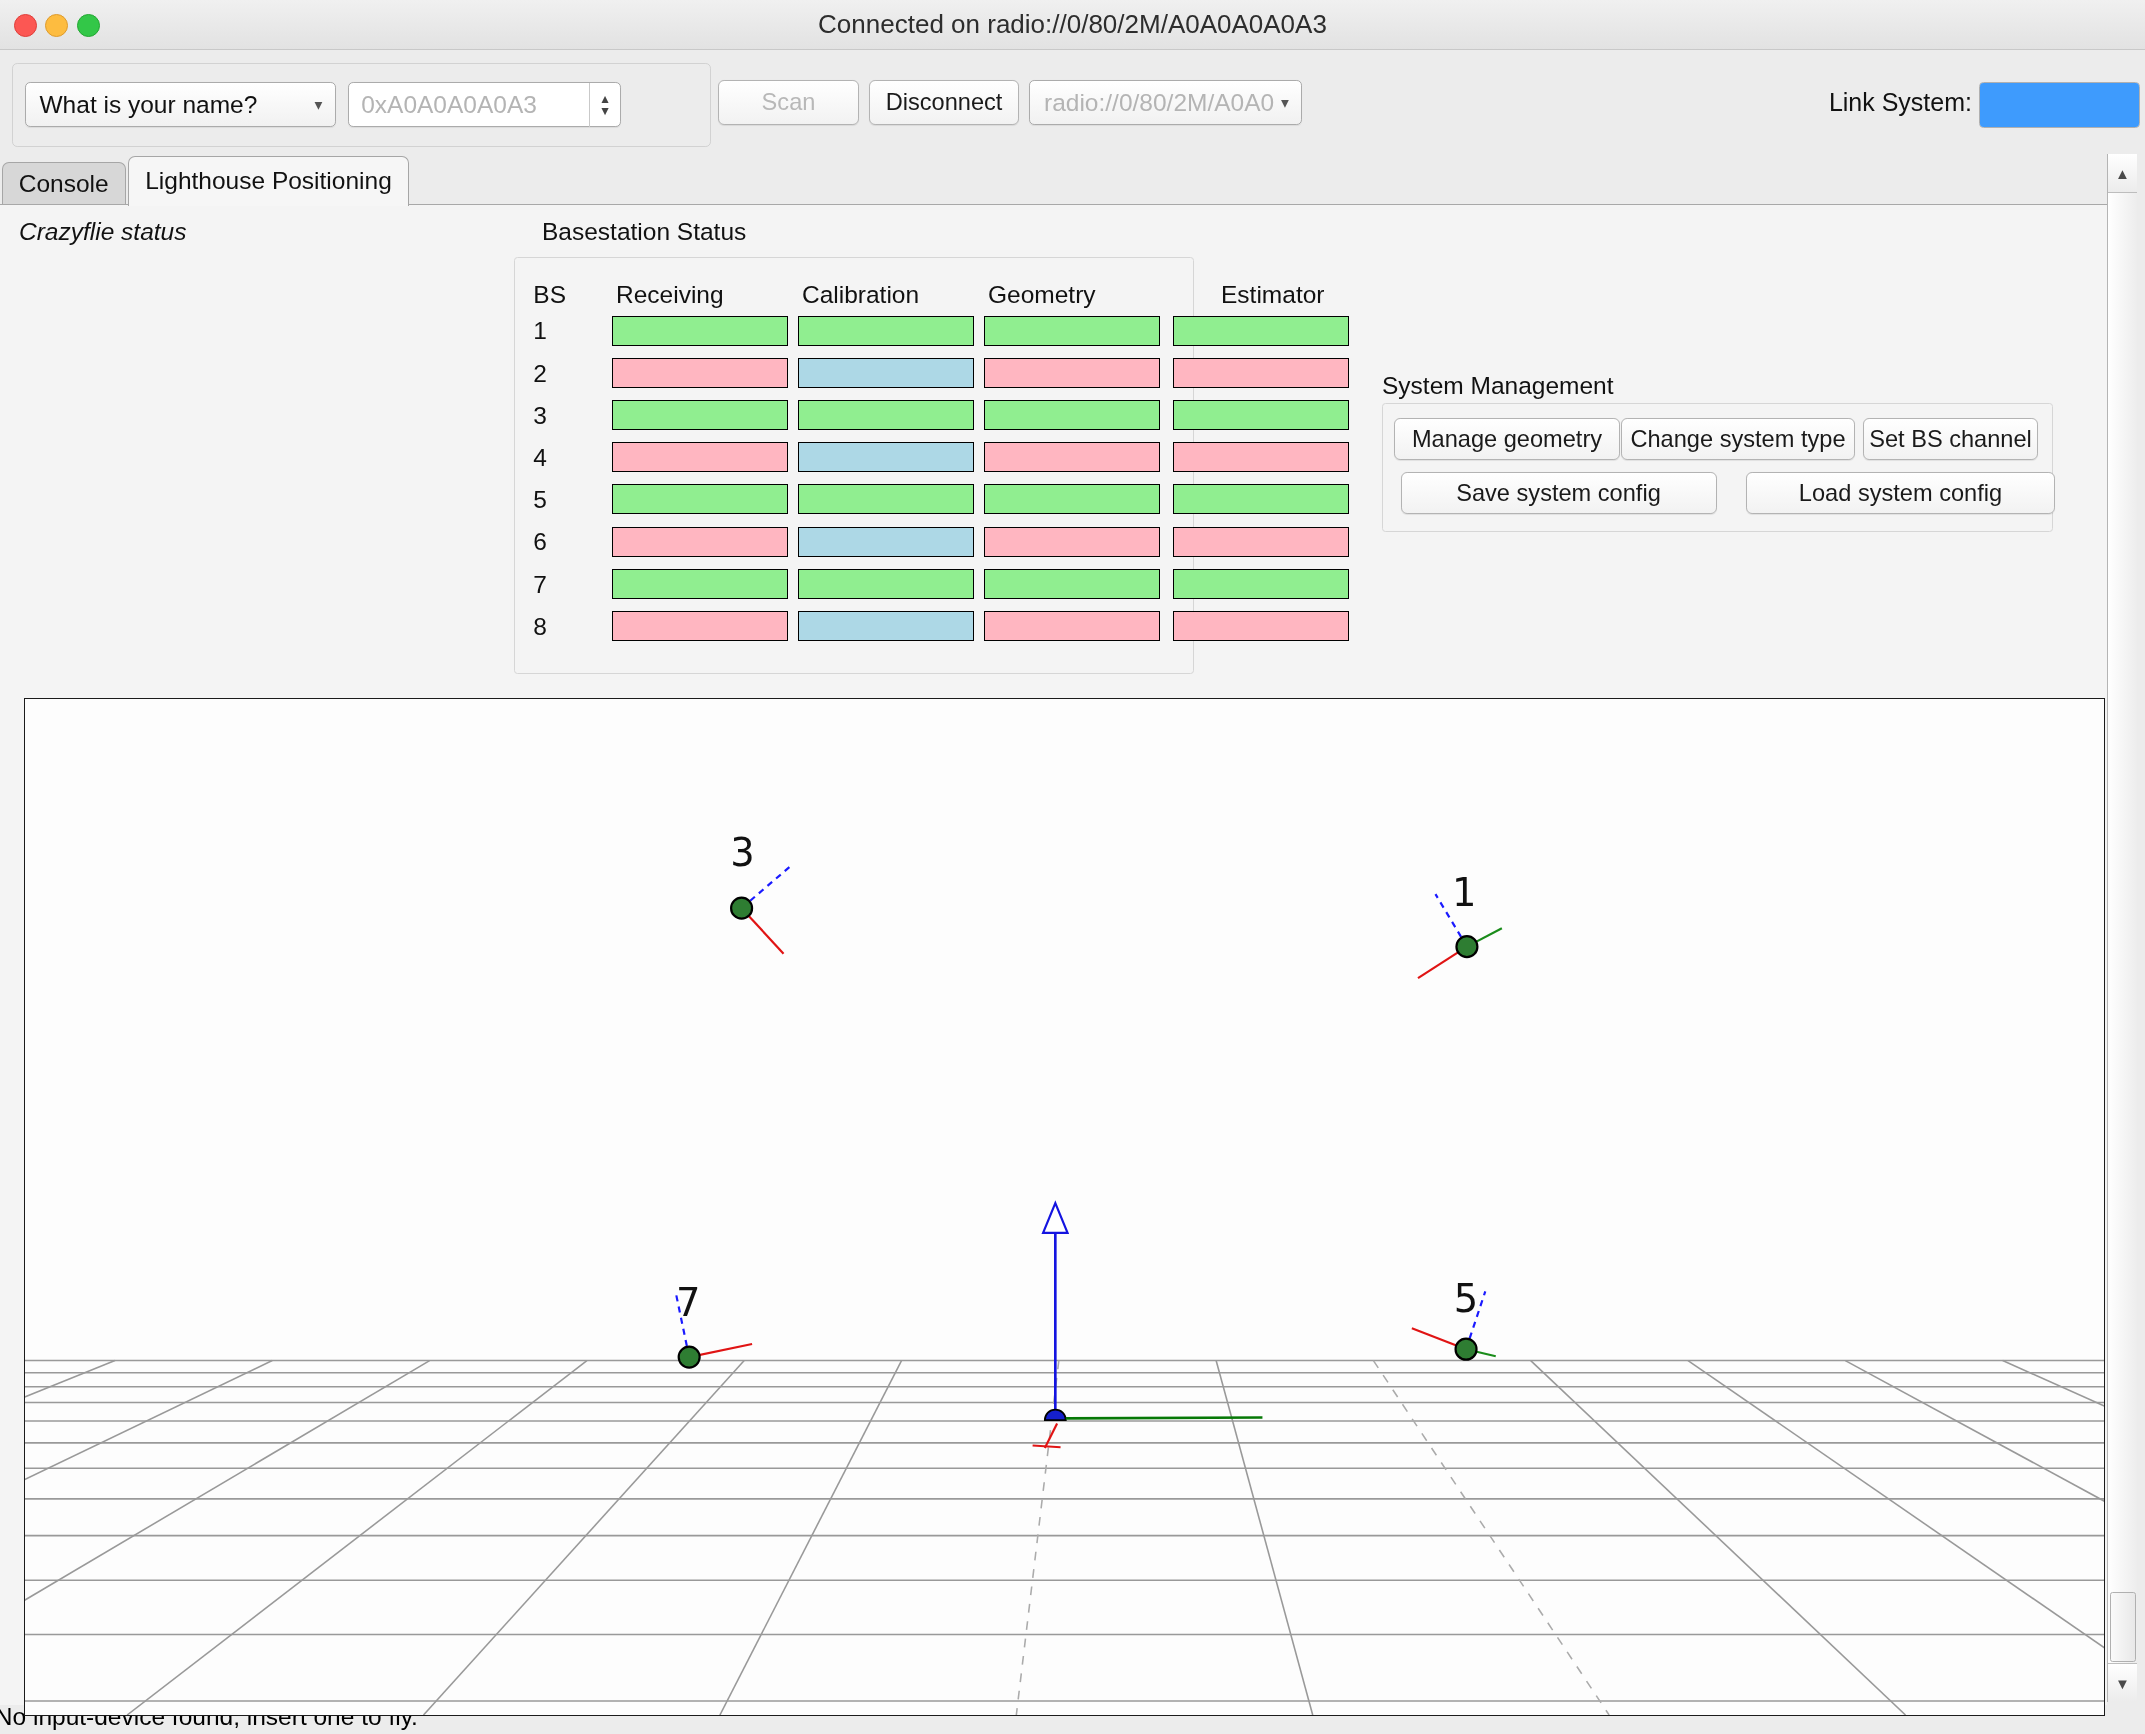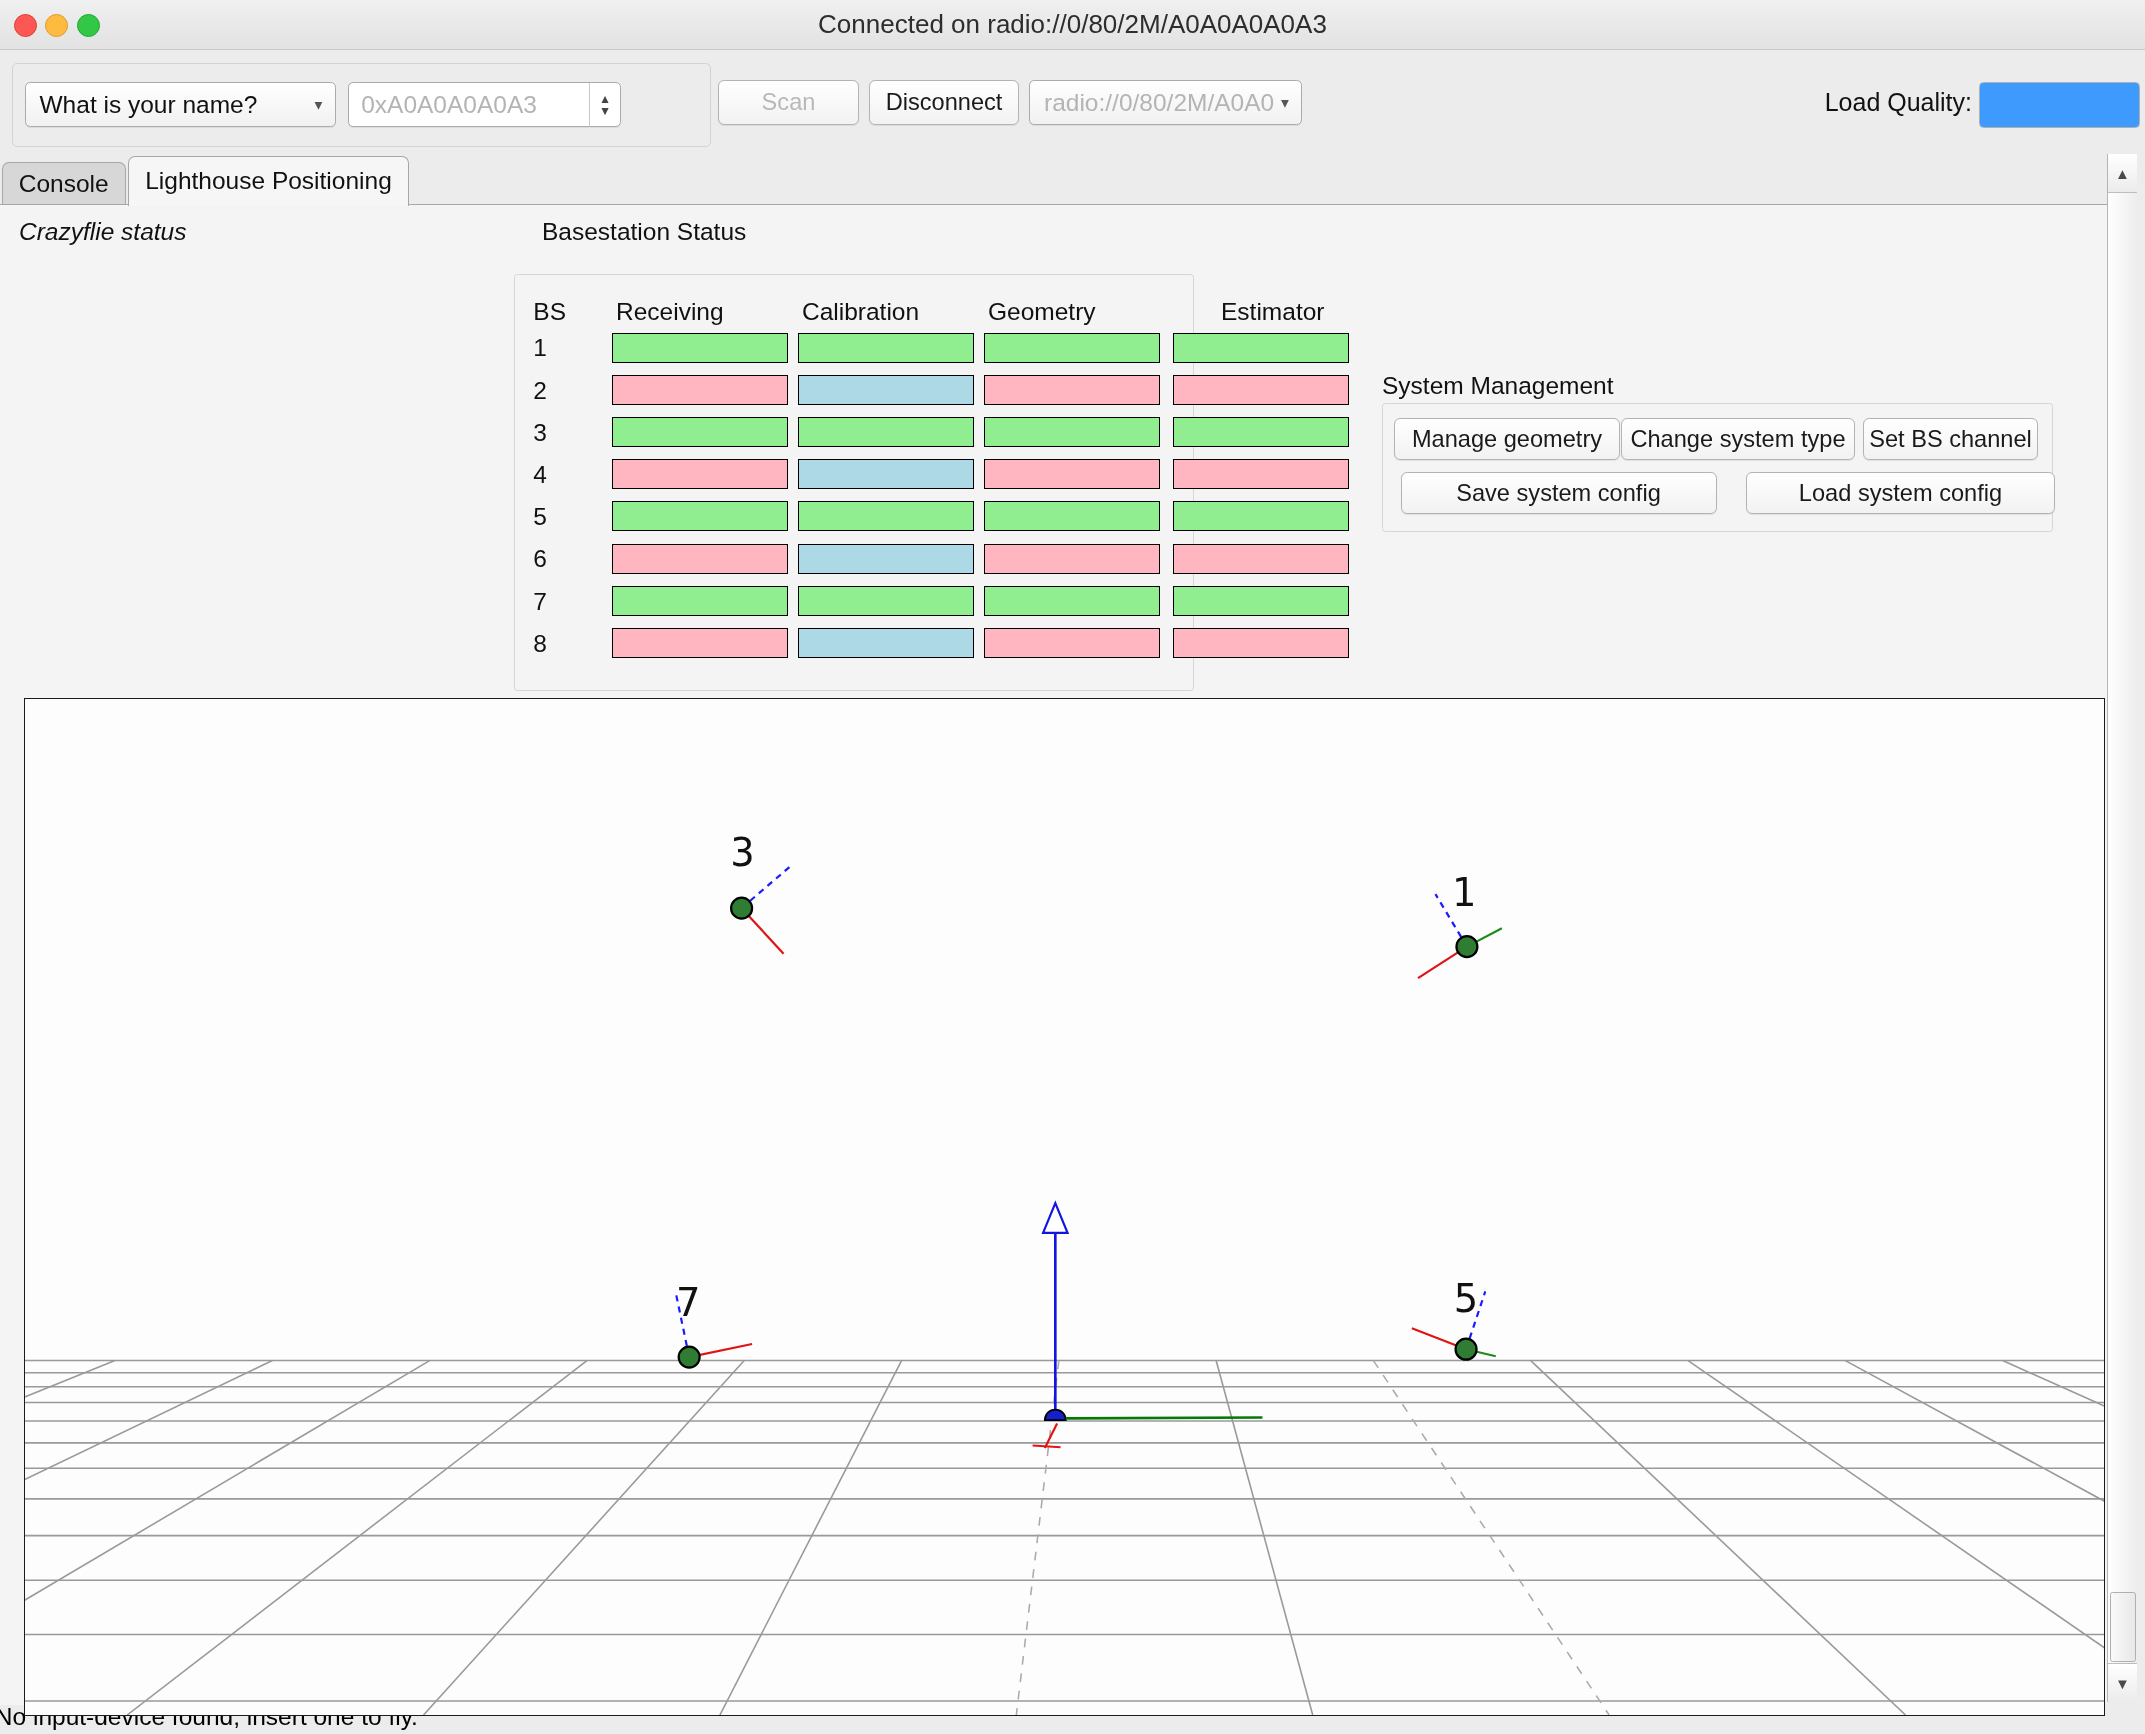--- a/index.html
+++ b/index.html
@@ -35,21 +35,21 @@
   .tab{position:absolute;box-sizing:border-box;border:0.9px solid #a6a6a6;border-bottom:none;border-radius:7px 7px 0 0;font-size:24.5px;color:#111;display:flex;align-items:center;justify-content:center;}
   .tab.inactive{top:7.9px;height:43px;background:#d7d7d7;}
   .tab.active{top:1.7px;height:50px;background:#f6f6f6;z-index:3;}
 
   
   .pane{position:absolute;left:0;top:204px;width:2107px;height:1500px;background:#f4f4f4;border-top:0.9px solid #a8a8a8;z-index:1;}
   .heading{position:absolute;font-size:24.5px;color:#111;}
   .panel{position:absolute;border:0.9px solid #d6d6d6;border-radius:3.5px;box-sizing:border-box;}
   .cf-box{left:19px;top:53px;width:486px;height:138px;}
   .cf-line{position:absolute;font-size:24.5px;color:#111;white-space:pre;}
-  .bs-box{left:514px;top:69px;width:680px;height:417px;}
+  .bs-box{left:514px;top:52px;width:680px;height:417px;}
   .bs-head{position:absolute;top:23px;font-size:24.5px;color:#111;}
   .bs-num{position:absolute;width:35px;font-size:24.5px;color:#111;text-align:left;}
   .bs-cell{position:absolute;width:176px;height:30px;border:1.7px solid #000;box-sizing:border-box;}
   .sm-box{left:1382px;top:198px;width:671px;height:129px;}
 
   
   .viz{position:absolute;left:23.6px;top:493px;width:2081px;height:1018px;background:#fdfdfd;border:1.7px solid #1b1b1b;box-sizing:border-box;}
   .viz svg{display:block;width:100%;height:100%;}
 
   
@@ -88,21 +88,21 @@
         <span>▲</span>
         <span>▼</span>
       </span>
     </div>
     <div class="btn btn-scan disabled">Scan</div>
     <div class="btn btn-disconnect">Disconnect</div>
     <div class="combo combo-uri">
       <span>radio://0/80/2M/A0A0</span>
       <span class="arrow">▾</span>
     </div>
-    <div class="lq-label">Load Quality:</div>
+    <div class="lq-label">Link System:</div>
     <div class="progress">
       <div class="fill" id="lq-fill" style="background: rgb(62, 155, 253); width: 100%;"></div>
     </div>
   </div>
 
   <div class="tabbar" id="tabbar">
       <div class="tab inactive" style="left: 1.7px; width: 124px;">Console</div>
       <div class="tab active" style="left: 128px; width: 281px;">Lighthouse Positioning</div>
     </div>
 

